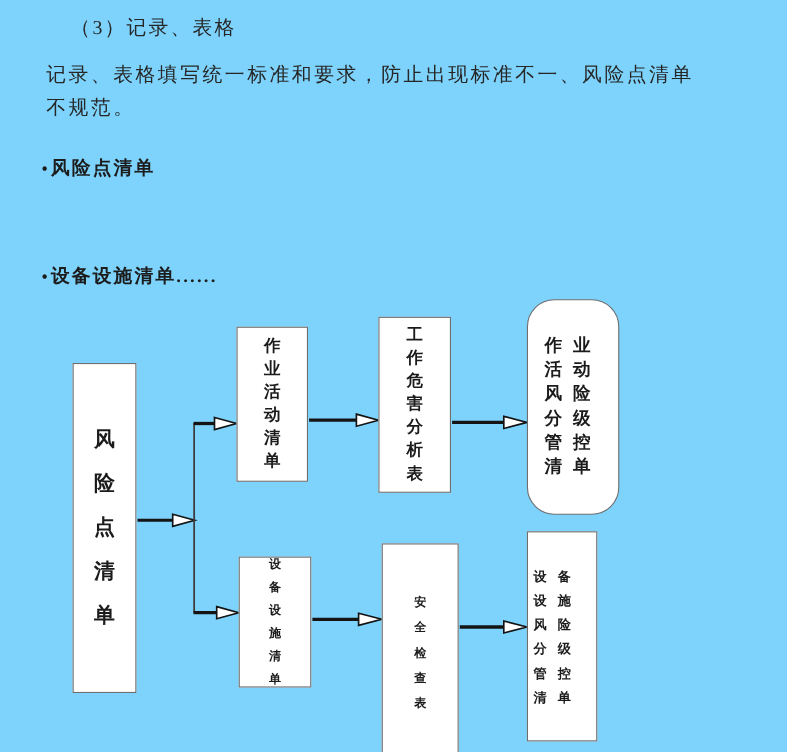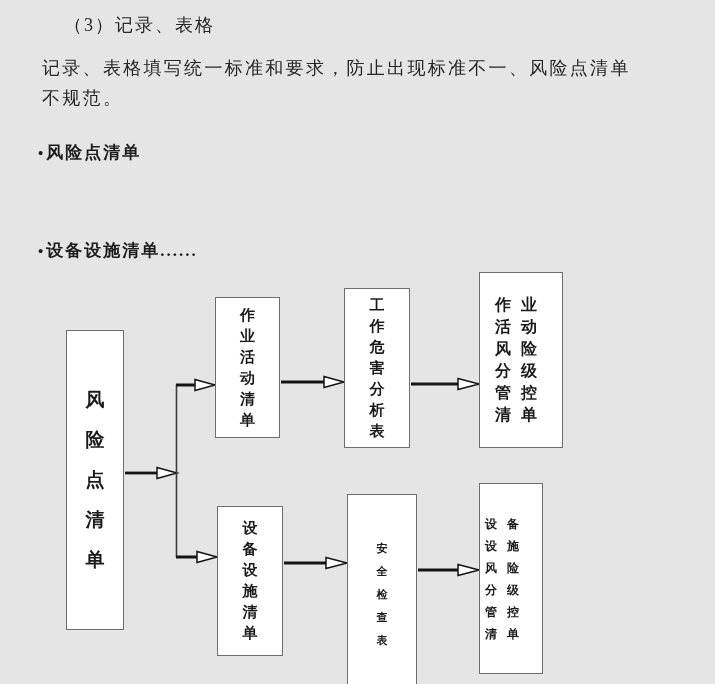--- a/index.html
+++ b/index.html
@@ -1,20 +1,20 @@
 <!DOCTYPE html>
 <html><head>
 <meta charset="utf-8">
 <style>
   html, body { margin: 0; padding: 0; background: #ffffff; }
   .page {
     position: relative;
     width: 715px;
     height: 684px;
-    background: #e5e5e5;
+    background: #7dd3fc;
     font-family: "Liberation Serif", "DejaVu Serif", serif;
     color: #262626;
     overflow: hidden;
   }
   
   .heading {
     position: absolute; left: 64px; top: 13px;
     font-size: 18px; letter-spacing: 2px; font-weight: 400;
     white-space: nowrap;
   }
@@ -51,23 +51,23 @@
   .vtext2 {          
     word-break: break-all;
     text-align: left;
   }
   .n1 { left: 66px;  top: 330px; width: 58px;  height: 300px; font-size: 19px; }
   .n1 .vtext { line-height: 40px; }
   .n2 { left: 215px; top: 297px; width: 65px;  height: 141px; font-size: 15px; }
   .n2 .vtext { line-height: 21px; }
   .n3 { left: 344px; top: 288px; width: 66px;  height: 160px; font-size: 15px; }
   .n3 .vtext { line-height: 21px; }
-  .n4 { left: 479px; top: 272px; width: 84px;  height: 176px; font-size: 16px; }
+  .n4 { left: 479px; top: 272px; width: 84px;  height: 196px; font-size: 16px; border-radius: 25px; }
   .n4 .vtext2 { width: 52px; letter-spacing: 10px; line-height: 22px; }
-  .n5 { left: 217px; top: 506px; width: 66px;  height: 150px; font-size: 15px; }
+  .n5 { left: 217px; top: 506px; width: 66px;  height: 119px; font-size: 11px; }
   .n5 .vtext { line-height: 21px; }
   .n6 { left: 347px; top: 494px; width: 70px;  height: 200px; font-size: 11px; }
   .n6 .vtext { line-height: 23px; }
   .n7 { left: 479px; top: 483px; width: 64px;  height: 191px; font-size: 12px; }
   .n7 .vtext2 { width: 52px; letter-spacing: 10px; line-height: 22px; }
   
   .connectors {
     position: absolute; left: 0; top: 0;
     width: 715px; height: 684px;
     pointer-events: none;

